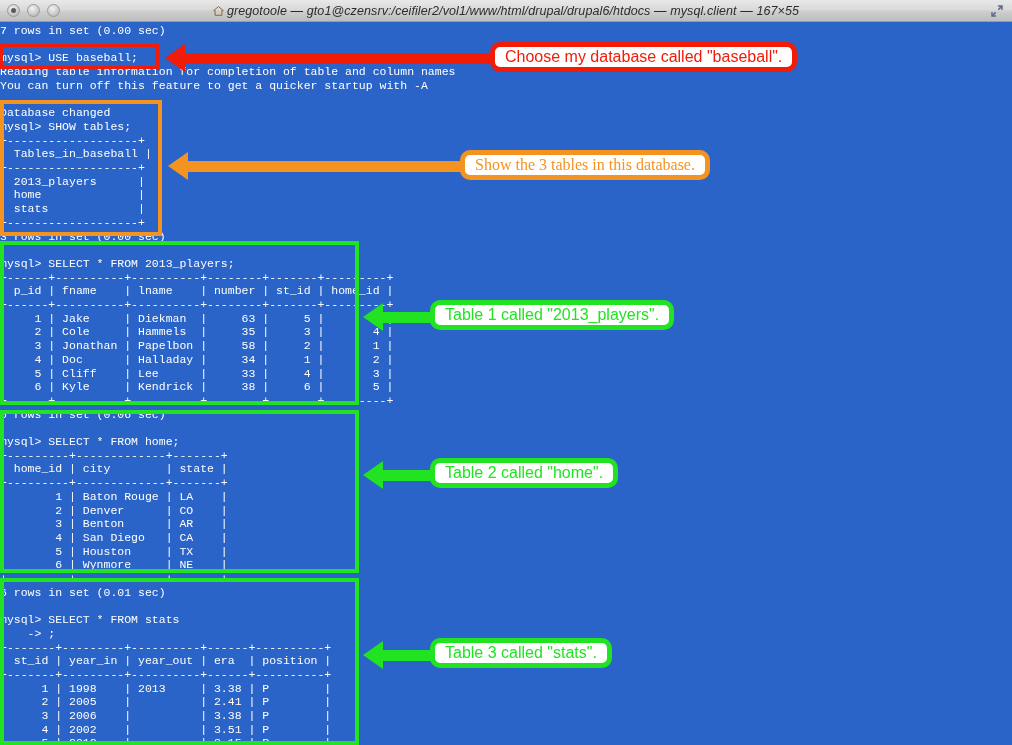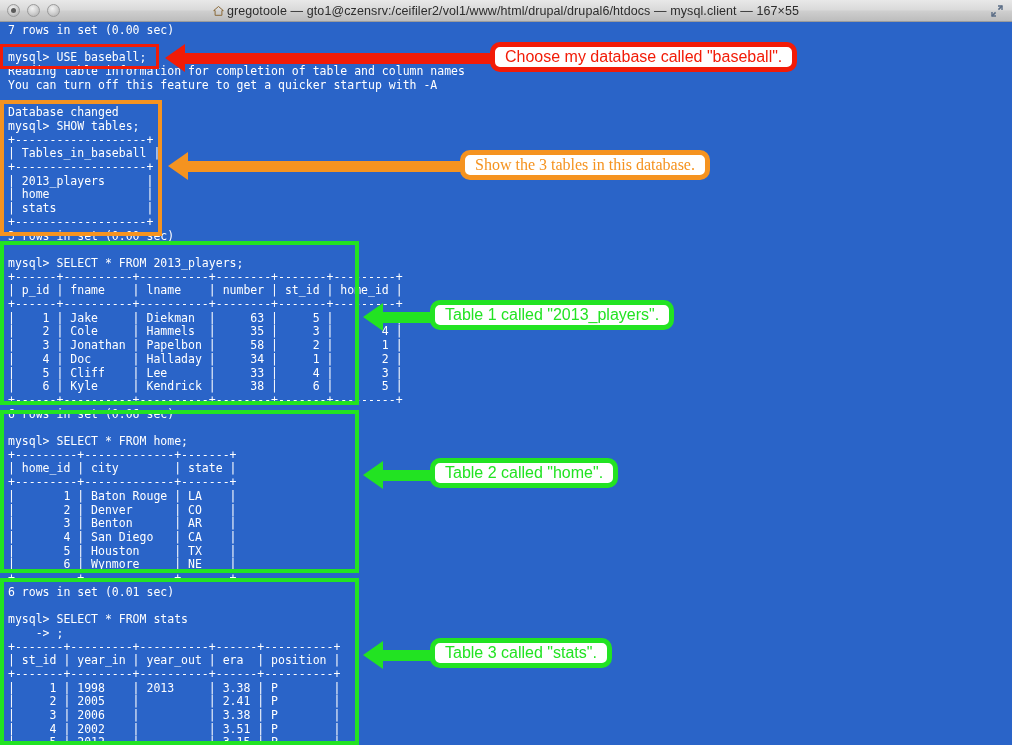--- a/index.html
+++ b/index.html
@@ -25,20 +25,21 @@
     position: absolute;
     left: 0; top: 0;
     width: 1012px;
     height: 22px;
     background: linear-gradient(to bottom, #e8e8e8 0%, #d9d9d9 48%, #cfcfcf 52%, #bdbdbd 100%);
     border-bottom: 1px solid #9b9b9b;
     box-sizing: border-box;
     display: flex;
     align-items: center;
     z-index: 5;
+    font-style: italic;
   }
   .traffic {
     position: absolute;
     left: 7px; top: 4px;
     display: flex;
     gap: 7px;
   }
   .light {
     width: 13px; height: 13px;
     border-radius: 50%;
@@ -87,22 +88,23 @@
     background: #2a64c8;
     font-family: "DejaVu Sans Mono", "Liberation Mono", monospace;
     font-size: 11.5px;
     line-height: 13.7px;
     color: #ffffff;
     white-space: pre;
     z-index: 1;
   }
   .tline {
     position: absolute;
-    left: 8px;
+    left: 0;
     white-space: pre;
+    font-family: Liberation Mono, monospace;
   }
 
   
   .hlbox {
     position: absolute;
     box-sizing: border-box;
     z-index: 3;
     pointer-events: none;
   }
   .hl-red    { border: 3px solid #f21b07; }

